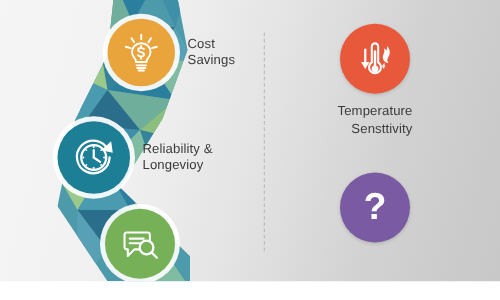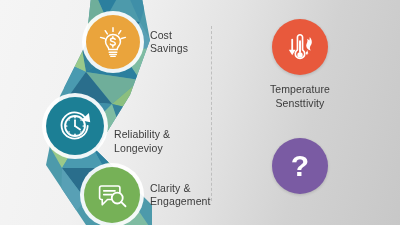--- a/index.html
+++ b/index.html
@@ -28,21 +28,21 @@
   }
   .node-label{
     margin-left:10px;color:#3b3b3b;font-size:10.5px;line-height:1.28;
     letter-spacing:.1px;white-space:pre-line;
   }
   
   .card{position:absolute;display:flex;flex-direction:column;align-items:center;}
   .card .bubble{box-shadow:0 1px 3px rgba(0,0,0,.16);}
   .card-label{
     margin-top:8px;color:#3b3b3b;font-size:10.5px;line-height:1.3;
-    text-align:center;white-space:pre-line;letter-spacing:.1px;
+    text-align:right;white-space:pre-line;letter-spacing:.1px;
   }
   .qmark{
     color:#ffffff;font-size:30px;font-weight:bold;line-height:1;
     font-family:"Liberation Sans", sans-serif;
   }
 </style>
 </head>
 <body>
 
 <div id="slide">
@@ -104,21 +104,21 @@
           <path d="M27 20.2c-.8-1-2-1.5-3.3-1.5-1.8 0-3.2 1-3.2 2.4 0 3.2 6.7 1.6 6.7 5 0 1.5-1.5 2.5-3.4 2.5-1.5 0-2.8-.6-3.5-1.6"></path>
           <line x1="23.8" y1="16.6" x2="23.8" y2="19"></line>
           <line x1="23.8" y1="28.6" x2="23.8" y2="31"></line>
         </g>
       </svg>
     </div>
     <div class="node-label">Cost
 Savings</div>
   </div>
 
-  <div class="node" style="left:46px;top:97px;align-items:flex-end;">
+  <div class="node" style="left:46px;top:97px;">
     <div class="bubble" style="width:58px;height:58px;background:#1c7f95;">
       <svg width="38" height="38" viewBox="0 0 48 48">
         <g stroke="#ffffff" stroke-width="2.3" fill="none" stroke-linecap="round">
           <path d="M38.5 16.5A16.5 16.5 0 1 0 40 24"></path>
           <circle cx="24" cy="24" r="12.6"></circle>
         </g>
         <polygon points="41.6,7.5 43.2,19.2 31.6,16.6" fill="#ffffff"></polygon>
         <g stroke="#ffffff" stroke-width="2.2" stroke-linecap="round">
           <line x1="24" y1="24" x2="24" y2="16.6"></line>
           <line x1="24" y1="24" x2="30.4" y2="28.4"></line>
@@ -146,22 +146,20 @@
           <path d="M10 12h22a2.5 2.5 0 0 1 2.5 2.5v13A2.5 2.5 0 0 1 32 30H18l-7 7v-7h-1a2.5 2.5 0 0 1-2.5-2.5v-13A2.5 2.5 0 0 1 10 12z"></path>
           <line x1="13" y1="18.5" x2="28" y2="18.5"></line>
           <line x1="13" y1="23.5" x2="24" y2="23.5"></line>
         </g>
         <g stroke="#ffffff" stroke-width="2.4" fill="#76b157" stroke-linecap="round">
           <circle cx="31" cy="28" r="7.3"></circle>
           <line x1="36.4" y1="33.4" x2="42" y2="39"></line>
         </g>
       </svg>
     </div>
-    <div class="node-label">Clarity &amp;
-Engagement</div>
   </div>
 
   <div class="card" style="left:247px;top:19px;width:106px;">
     <div class="bubble" style="width:56px;height:56px;background:#e8593c;">
       <svg width="36" height="36" viewBox="0 0 48 48">
         <g fill="#ffffff">
           <path d="M24 6.5c-2.5 0-4.5 2-4.5 4.5v16.2a7.4 7.4 0 1 0 9 0V11c0-2.5-2-4.5-4.5-4.5zm0 2.2c1.3 0 2.3 1 2.3 2.3v17.3l.5.4a5.2 5.2 0 1 1-5.6 0l.5-.4V11c0-1.3 1-2.3 2.3-2.3z"></path>
           <rect x="22.7" y="15" width="2.6" height="17" rx="1.3"></rect>
           <circle cx="24" cy="34.7" r="3.6"></circle>
           <path d="M37 10.5c2.6 3.3 3.4 6.4 2.4 9.3-.6 1.8-1.9 3.1-2.2 5-.2 1.5.3 2.8 1.2 3.9-3.3-.6-5.6-2.7-6-5.6-.3-1.9.4-3.3 1-4.8.7-1.7.9-3.3-.1-5.2 1.4.4 2.5 1.2 3.1 2.3.4-1.5.3-3.1.6-4.9z"></path>

